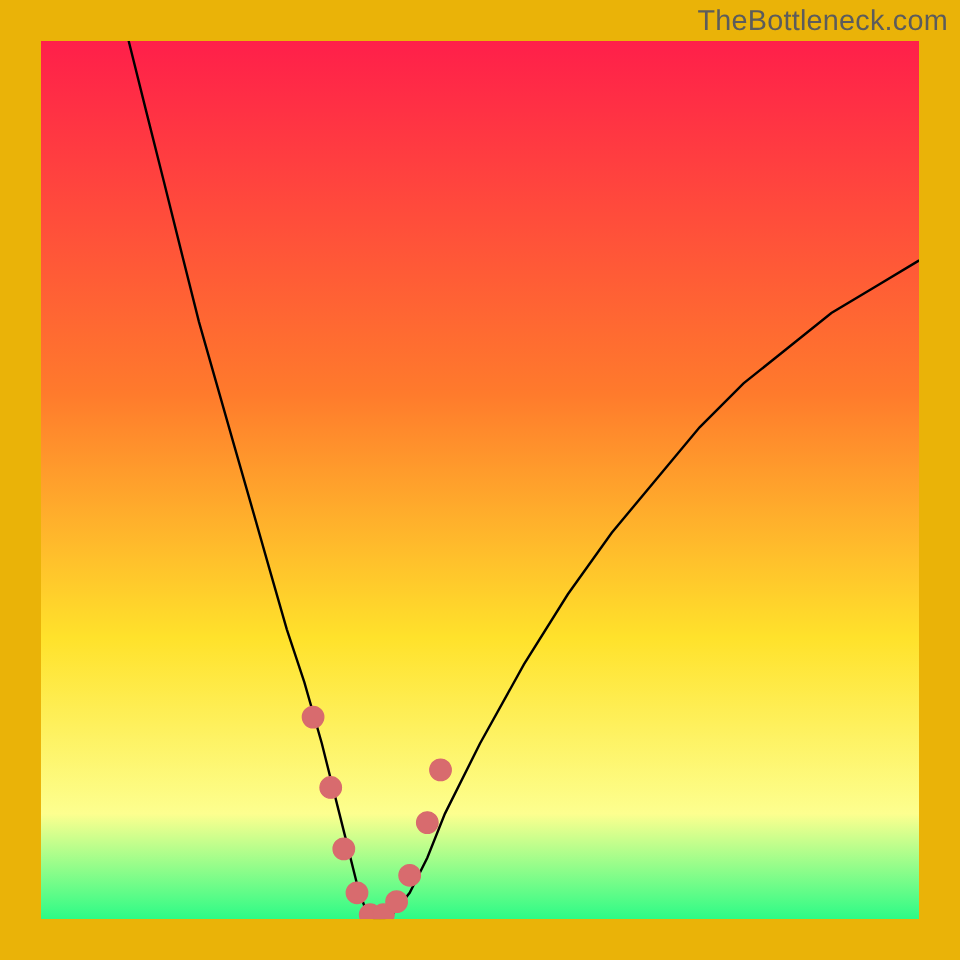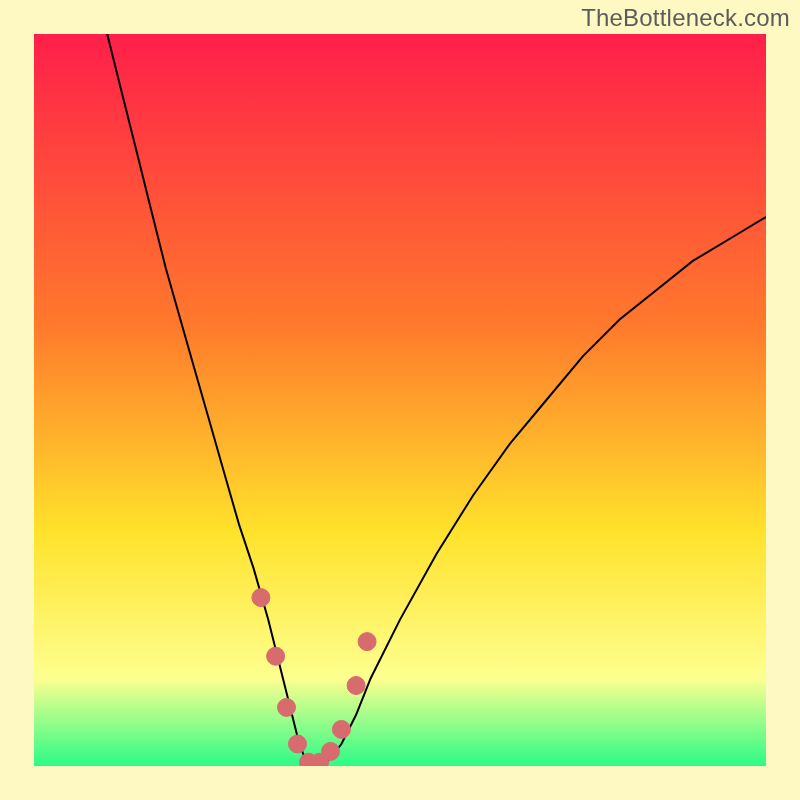--- a/index.html
+++ b/index.html
@@ -8,21 +8,21 @@
     width: 800px;
     height: 800px;
     overflow: hidden;
     background: #000;
     font-family: Arial, Helvetica, sans-serif;
   }
   .frame {
     position: absolute;
     width: 800px;
     height: 800px;
-    background: #fef9c3;
+    background: #eab308;
     text-align: center;
   }
   .plot-area {
     position: absolute;
     left: 34px;
     top: 34px;
     width: 732px;
     height: 732px;
     overflow: hidden;
   }

